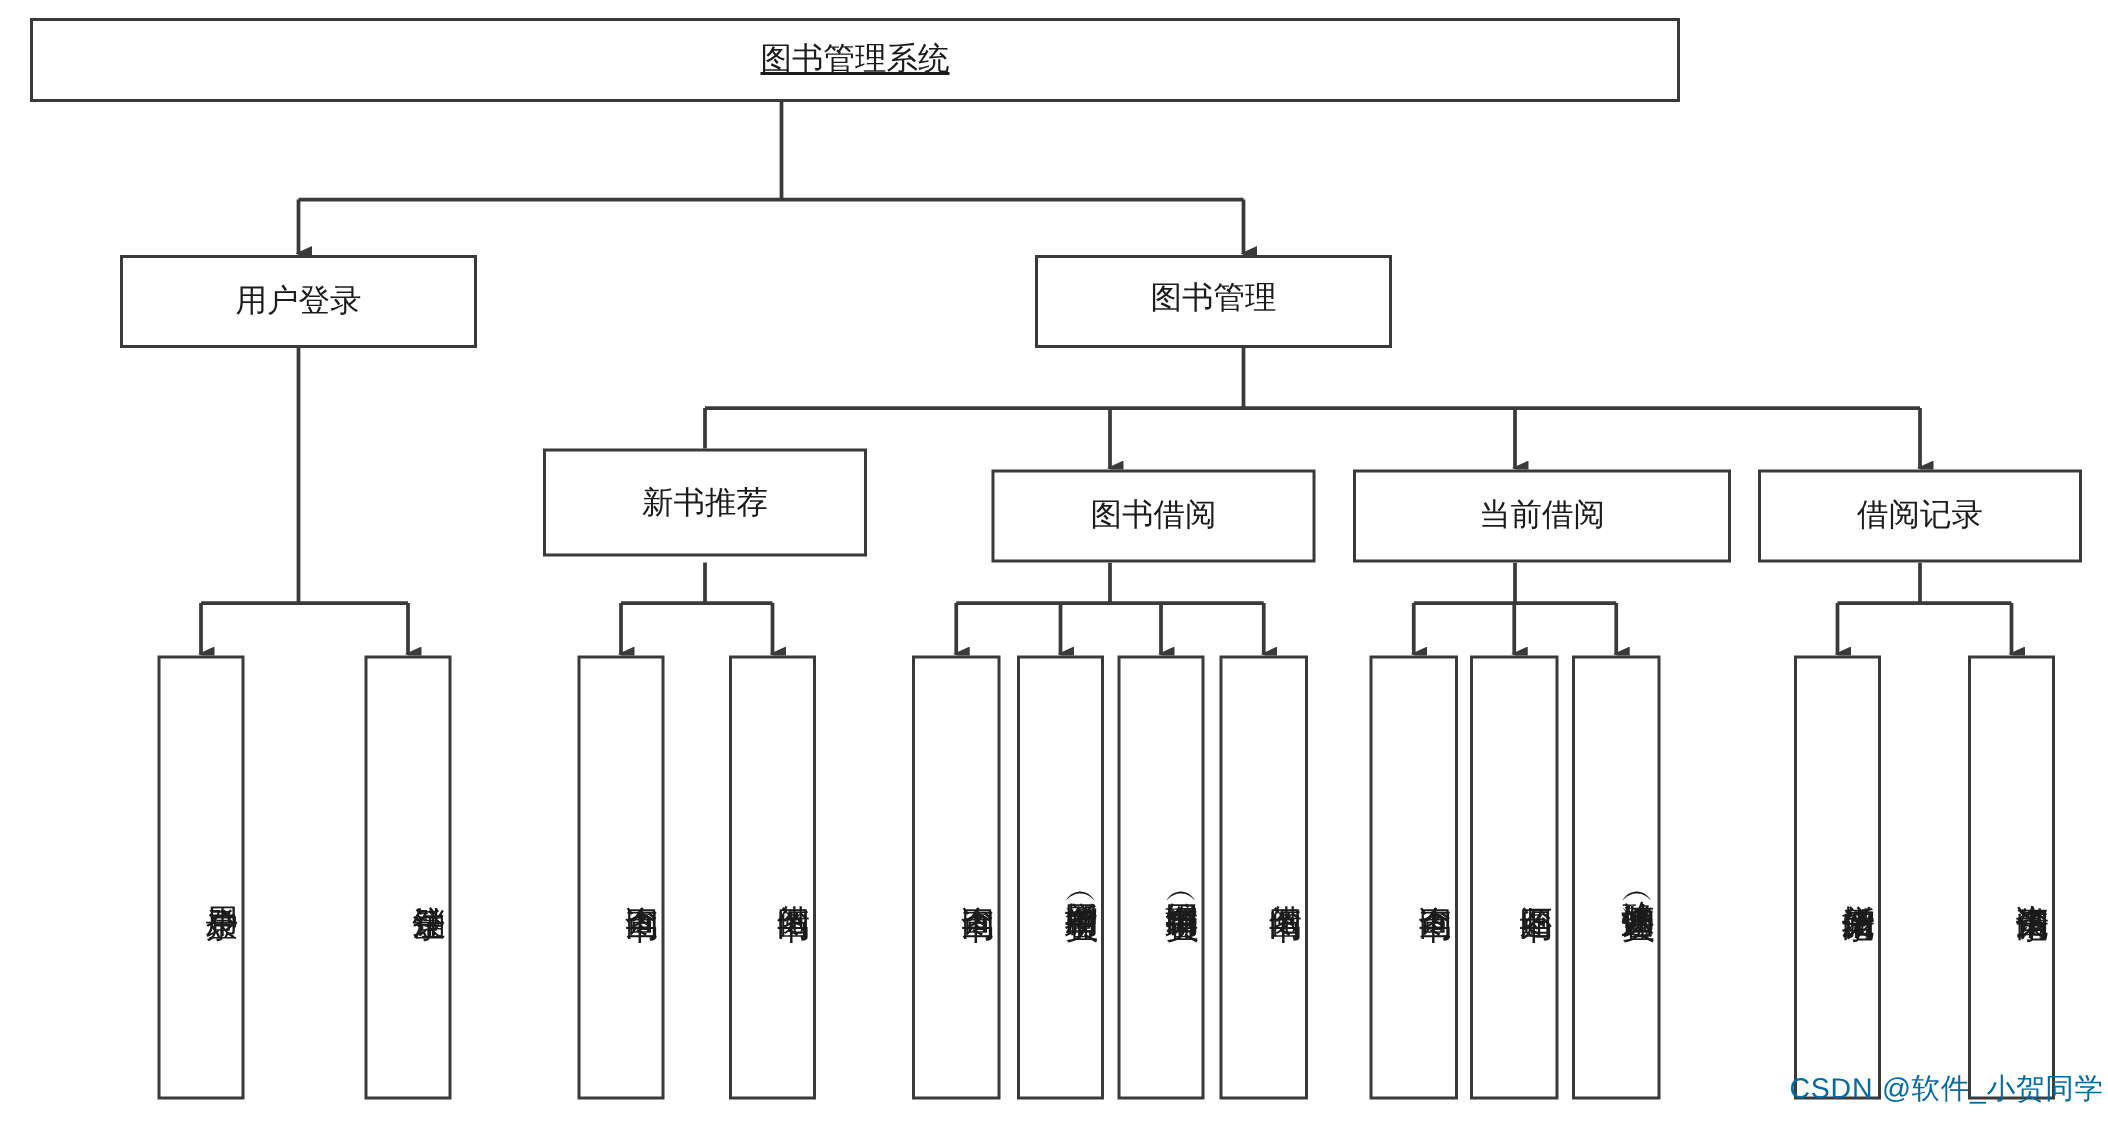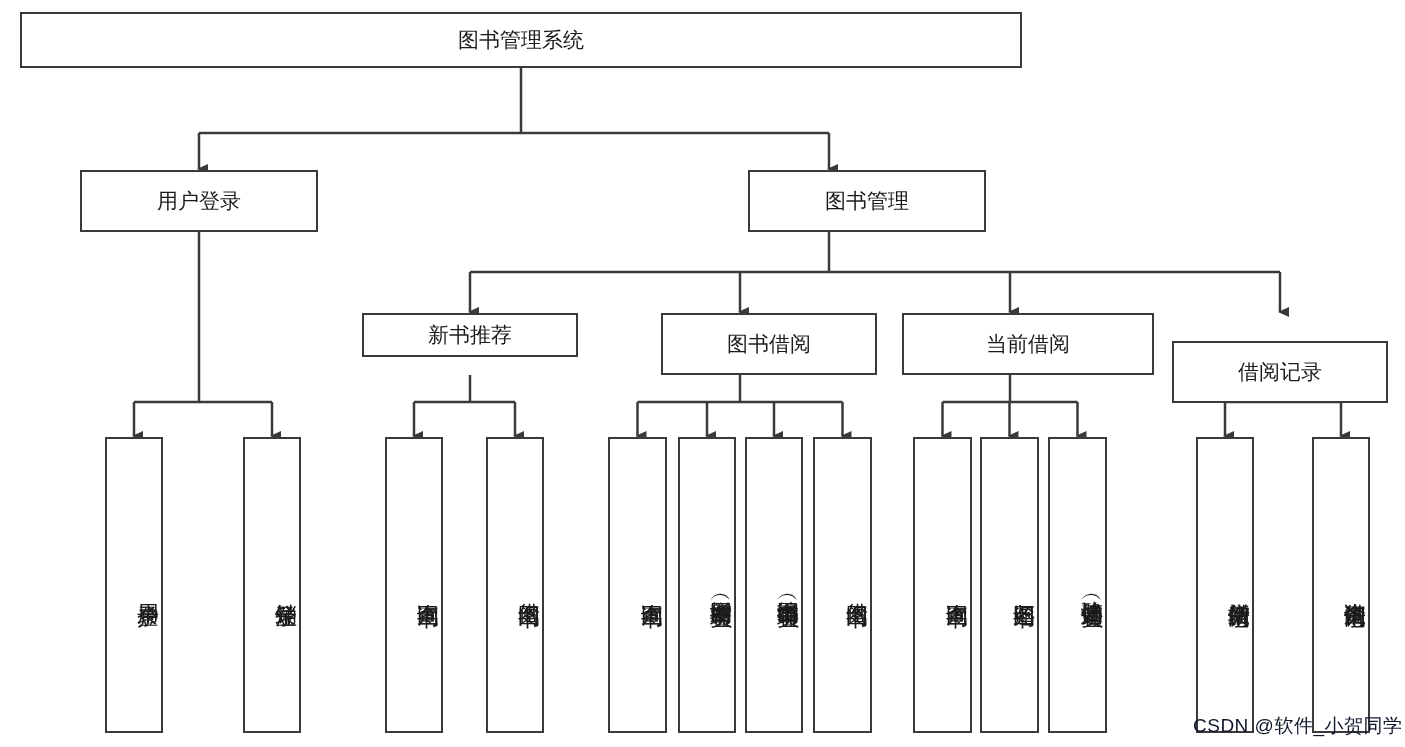--- a/index.html
+++ b/index.html
@@ -52,21 +52,21 @@
     position: absolute;
     left: 0;
     top: 0;
     width: 1405px;
     height: 747px;
     pointer-events: none;
   }
   .watermark {
     position: absolute;
     font-size: 19px;
-    color: #0f172a;
+    color: #0369a1;
     white-space: nowrap;
     letter-spacing: 0.5px;
   }
 </style>
 </head>
 <body>
 
 <div id="canvas">
 
   <svg class="links" xmlns="http://www.w3.org/2000/svg">
@@ -105,41 +105,41 @@
         <path d="M942.5,402 L942.5,436" marker-end="url(#arrow)"></path>
         <path d="M1009.5,402 L1009.5,436" marker-end="url(#arrow)"></path>
         <path d="M1077.5,402 L1077.5,436" marker-end="url(#arrow)"></path>
         <path d="M1280,375 L1280,402"></path>
         <path d="M1225,402 L1341,402"></path>
         <path d="M1225,402 L1225,436" marker-end="url(#arrow)"></path>
         <path d="M1341,402 L1341,436" marker-end="url(#arrow)"></path>
       </g>
   </svg>
 
-  <div class="node h" id="n-root" style="left: 20px; top: 12px; width: 1002px; height: 56px;">
+  <div class="node h" id="n-root" style="left: 20px; top: 12px; width: 1100px; height: 56px; text-decoration: underline;">
     <span class="lbl">图书管理系统</span>
   </div>
 
   <div class="node h" id="n-user-login" style="left: 80px; top: 170px; width: 238px; height: 62px;">
     <span class="lbl">用户登录</span>
   </div>
-  <div class="node h" id="n-book-manage" style="left: 748px; top: 170px; width: 238px; height: 62px;">
+  <div class="node h" id="n-book-manage" style="left: 690px; top: 170px; width: 238px; height: 62px; font-family: Liberation Mono, monospace;">
     <span class="lbl">图书管理</span>
   </div>
 
-  <div class="node h" id="n-new-book-recommend" style="left: 362px; top: 313px; width: 216px; height: 44px; font-family: Liberation Serif, serif;">
+  <div class="node h" id="n-new-book-recommend" style="left: 362px; top: 299px; width: 216px; height: 72px; font-family: Liberation Serif, serif;">
     <span class="lbl">新书推荐</span>
   </div>
   <div class="node h" id="n-book-borrow" style="left: 661px; top: 313px; width: 216px; height: 62px;">
     <span class="lbl">图书借阅</span>
   </div>
   <div class="node h" id="n-current-borrow" style="left: 902px; top: 313px; width: 252px; height: 62px;">
     <span class="lbl">当前借阅</span>
   </div>
-  <div class="node h" id="n-borrow-record" style="left: 1172px; top: 313px; width: 216px; height: 62px; margin-top: 28px;">
+  <div class="node h" id="n-borrow-record" style="left: 1172px; top: 313px; width: 216px; height: 62px;">
     <span class="lbl">借阅记录</span>
   </div>
 
   <div class="node v" id="n-leaf-user-login" style="left: 105px; top: 437px; width: 58px; height: 296px;">
     <span class="lbl">用户登录</span>
   </div>
   <div class="node v" id="n-leaf-user-logout" style="left: 243px; top: 437px; width: 58px; height: 296px;">
     <span class="lbl">注销登录</span>
   </div>
   <div class="node v" id="n-leaf-query-book-rec" style="left: 385px; top: 437px; width: 58px; height: 296px;">

